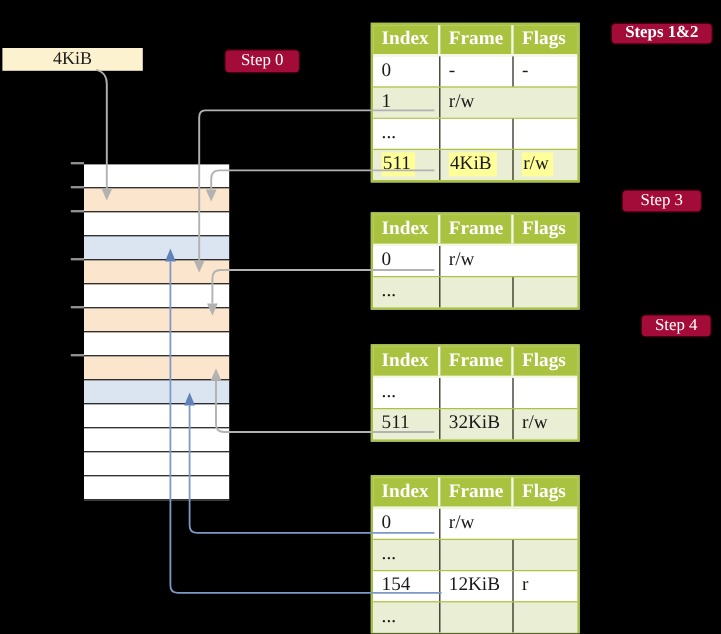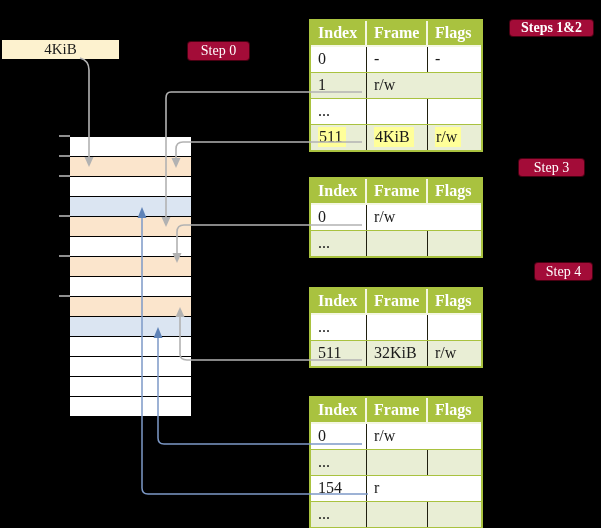--- a/index.html
+++ b/index.html
@@ -165,20 +165,21 @@
         <div class="cell">0</div>
         <div class="cell">r/w</div>
       </div>
       <div class="ptable-row alt">
         <div class="cell">...</div>
         <div class="cell"></div>
         <div class="cell"></div>
       </div>
       <div class="ptable-row">
         <div class="cell">154</div>
+        <div class="cell">12KiB</div>
         <div class="cell">r</div>
       </div>
       <div class="ptable-row alt">
         <div class="cell">...</div>
         <div class="cell"></div>
         <div class="cell"></div>
       </div>
     </div>
 
   <svg class="overlay" width="601" height="528" viewBox="0 0 601 528">

